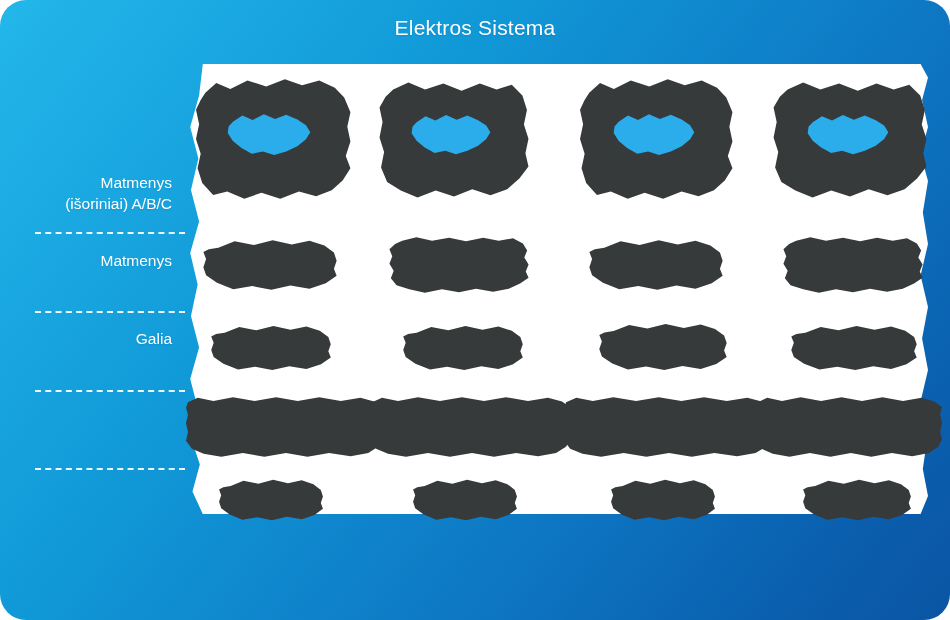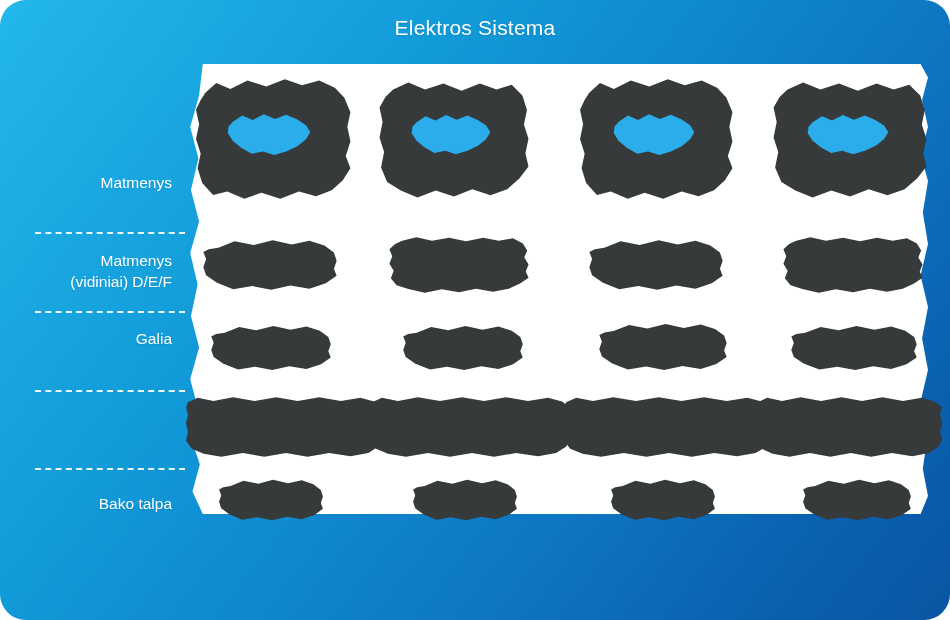--- a/index.html
+++ b/index.html
@@ -166,34 +166,31 @@
 
   <div class="blob shape-c" style="left:218px;top:478px;width:106px;height:44px;"></div>
   <div class="blob shape-c" style="left:412px;top:478px;width:106px;height:44px;"></div>
   <div class="blob shape-c" style="left:610px;top:478px;width:106px;height:44px;"></div>
   <div class="blob shape-c" style="left:802px;top:478px;width:110px;height:44px;"></div>
 
   <div id="labels">
 
     <div class="row-label" style="top:172px;">
       <span>Matmenys</span>
+      <span>(išoriniai) A/B/C</span>
     </div>
     <div class="dash" style="top:232px;"></div>
 
     <div class="row-label" style="top:250px;">
       <span>Matmenys</span>
-      <span>(vidiniai) D/E/F</span>
     </div>
     <div class="dash" style="top:311px;"></div>
 
     <div class="row-label" style="top:328px;">
       <span>Galia</span>
     </div>
     <div class="dash" style="top:390px;"></div>
 
     <div class="dash" style="top:468px;"></div>
 
-    <div class="row-label" style="top:493px;">
-      <span>Bako talpa</span>
-    </div>
 
   </div>
 </div>
 
 </body></html>

